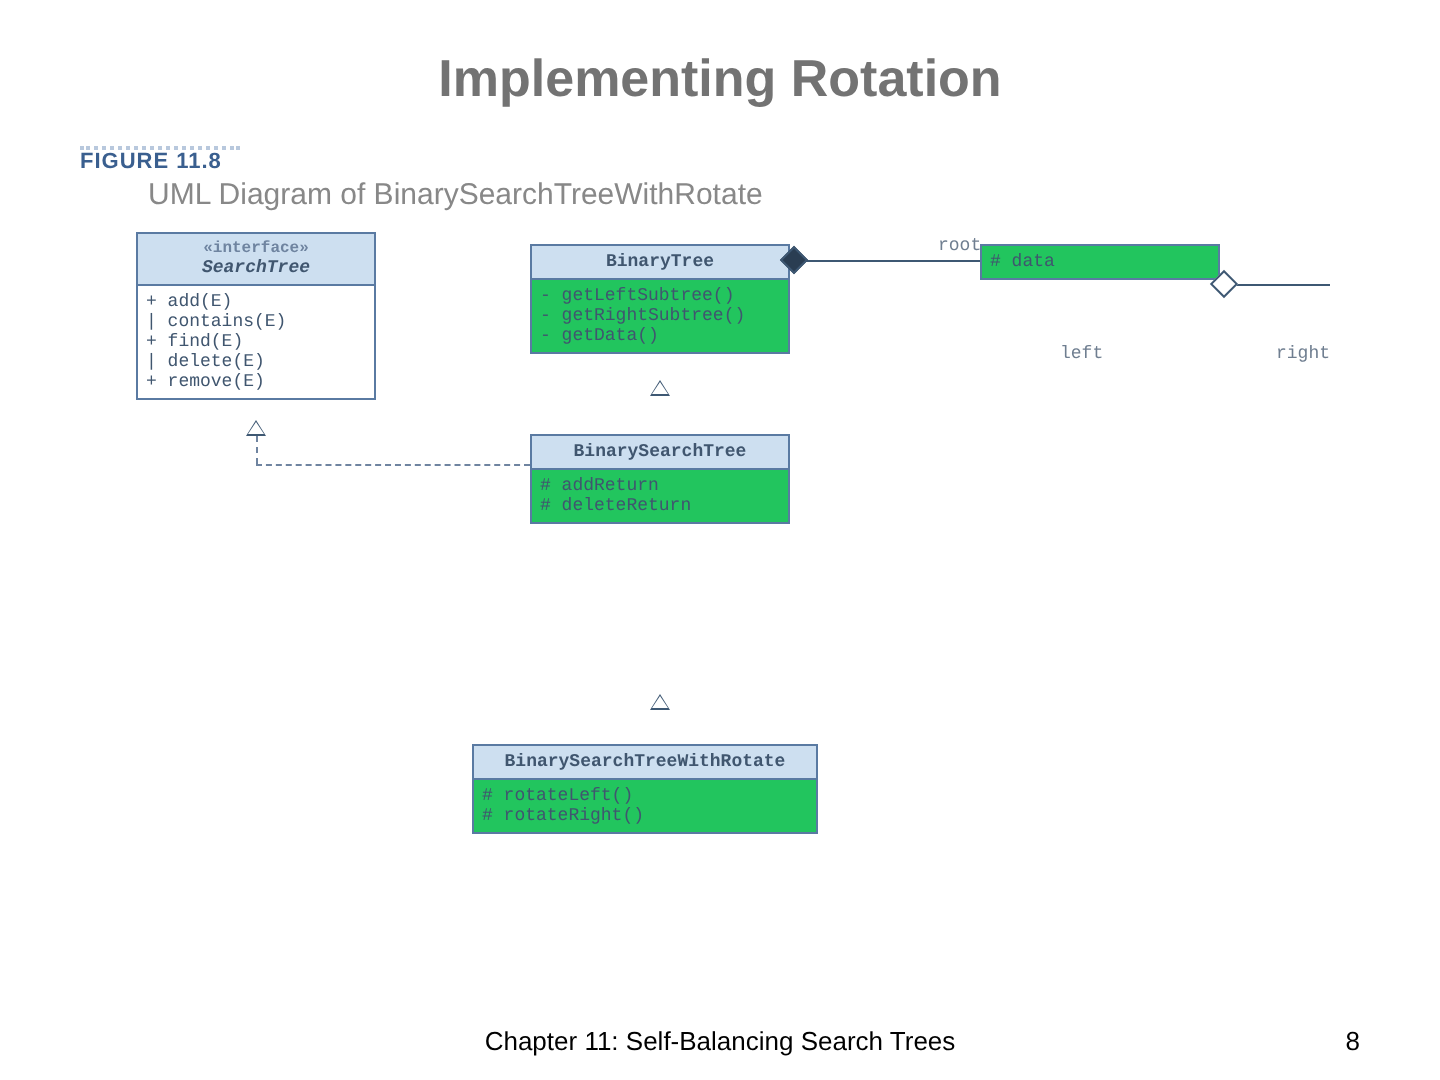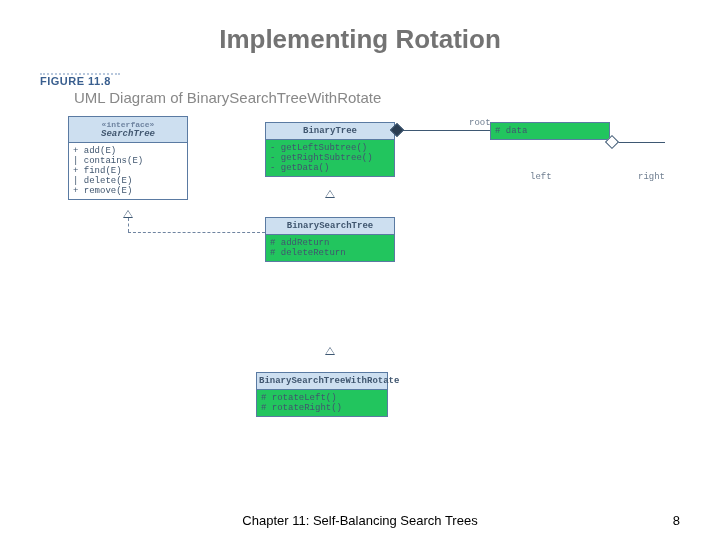--- a/index.html
+++ b/index.html
@@ -166,21 +166,21 @@
   </div>
 
   <div class="umlbox" style="left:225px; top:145px; width:130px;">
     <div class="title"><span>BinarySearchTree</span></div>
     <div class="section shade">
       <div class="line"># addReturn</div>
       <div class="line"># deleteReturn</div>
     </div>
   </div>
 
-  <div class="umlbox" style="left:216px; top:300px; width:132px;">
+  <div class="umlbox" style="left:196px; top:300px; width:173px;">
     <div class="title"><span>BinarySearchTreeWithRotate</span></div>
     <div class="section shade">
       <div class="line"># rotateLeft()</div>
       <div class="line"># rotateRight()</div>
     </div>
   </div>
 
   <div class="solid-h" style="left:355px; top:58px; width:95px;"></div>
   <div class="diamond filled" style="left:352px; top:53px;"></div>
   <span class="conn-label" style="left:400px; top:46px;margin-left:29px;">root</span>

